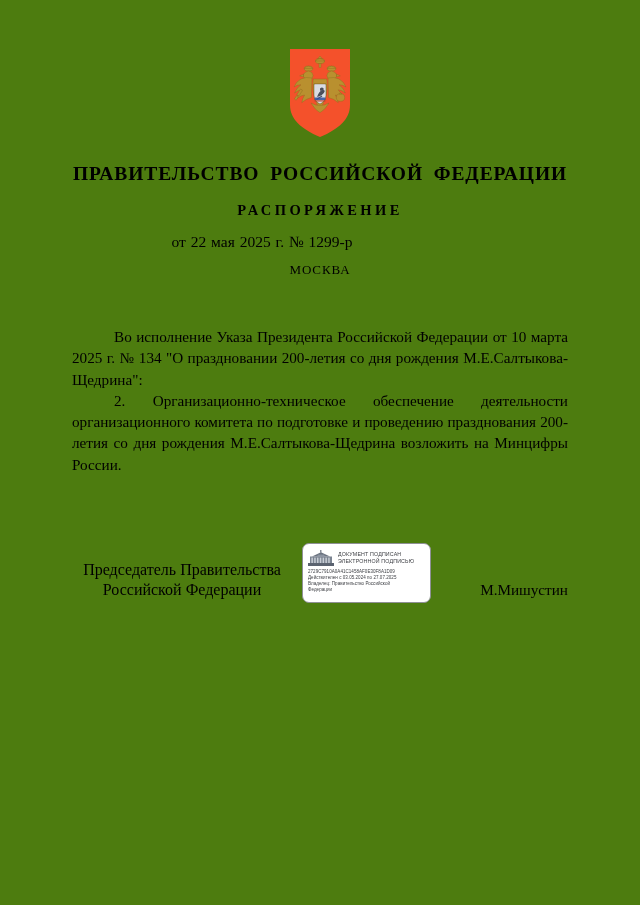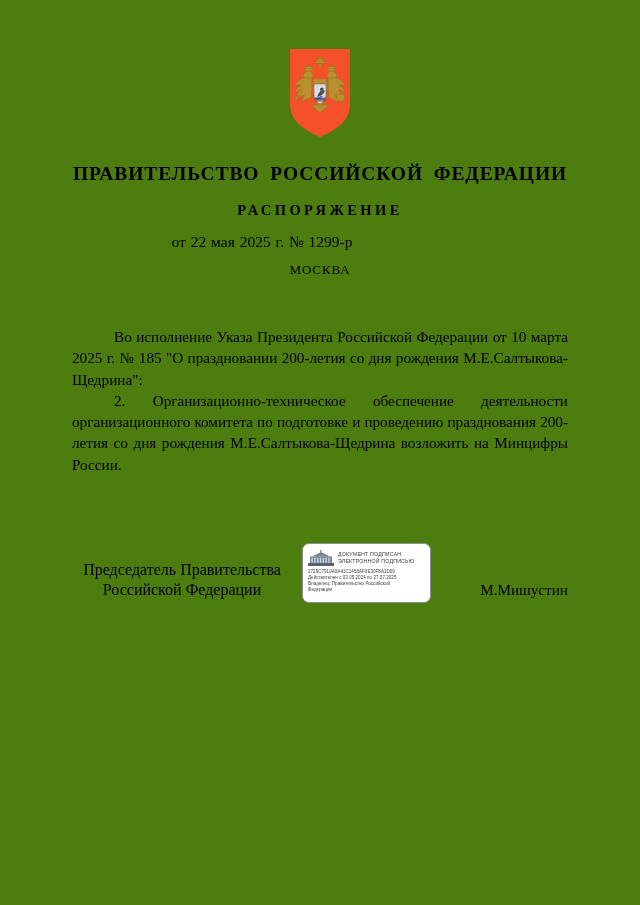--- a/index.html
+++ b/index.html
@@ -219,21 +219,21 @@
       </g>
     </svg>
   </div>
 
   <div class="doc-title">ПРАВИТЕЛЬСТВО  РОССИЙСКОЙ  ФЕДЕРАЦИИ</div>
   <div class="doc-subtitle">РАСПОРЯЖЕНИЕ</div>
   <div class="doc-dateline">от 22 мая 2025 г. № 1299-р</div>
   <div class="doc-city">МОСКВА</div>
 
   <div class="body-block">
-    <p class="para">Во исполнение Указа Президента Российской Федерации от 10 марта 2025 г. № 185 "О праздновании 200-летия со дня рождения М.Е.Салтыкова-Щедрина":</p>
+    <p class="para">Во исполнение Указа Президента Российской Федерации от 10 марта 2025 г. № 134 "О праздновании 200-летия со дня рождения М.Е.Салтыкова-Щедрина":</p>
     <p class="para">2. Организационно-техническое обеспечение деятельности организационного комитета по подготовке и проведению празднования 200-летия со дня рождения М.Е.Салтыкова-Щедрина возложить на Минцифры России.</p>
   </div>
 
   <div class="sign-block">
     <div class="sign-title">
       <div>Председатель Правительства</div>
       <div>Российской Федерации</div>
     </div>
     <div class="sign-name">М.Мишустин</div>
   </div>

